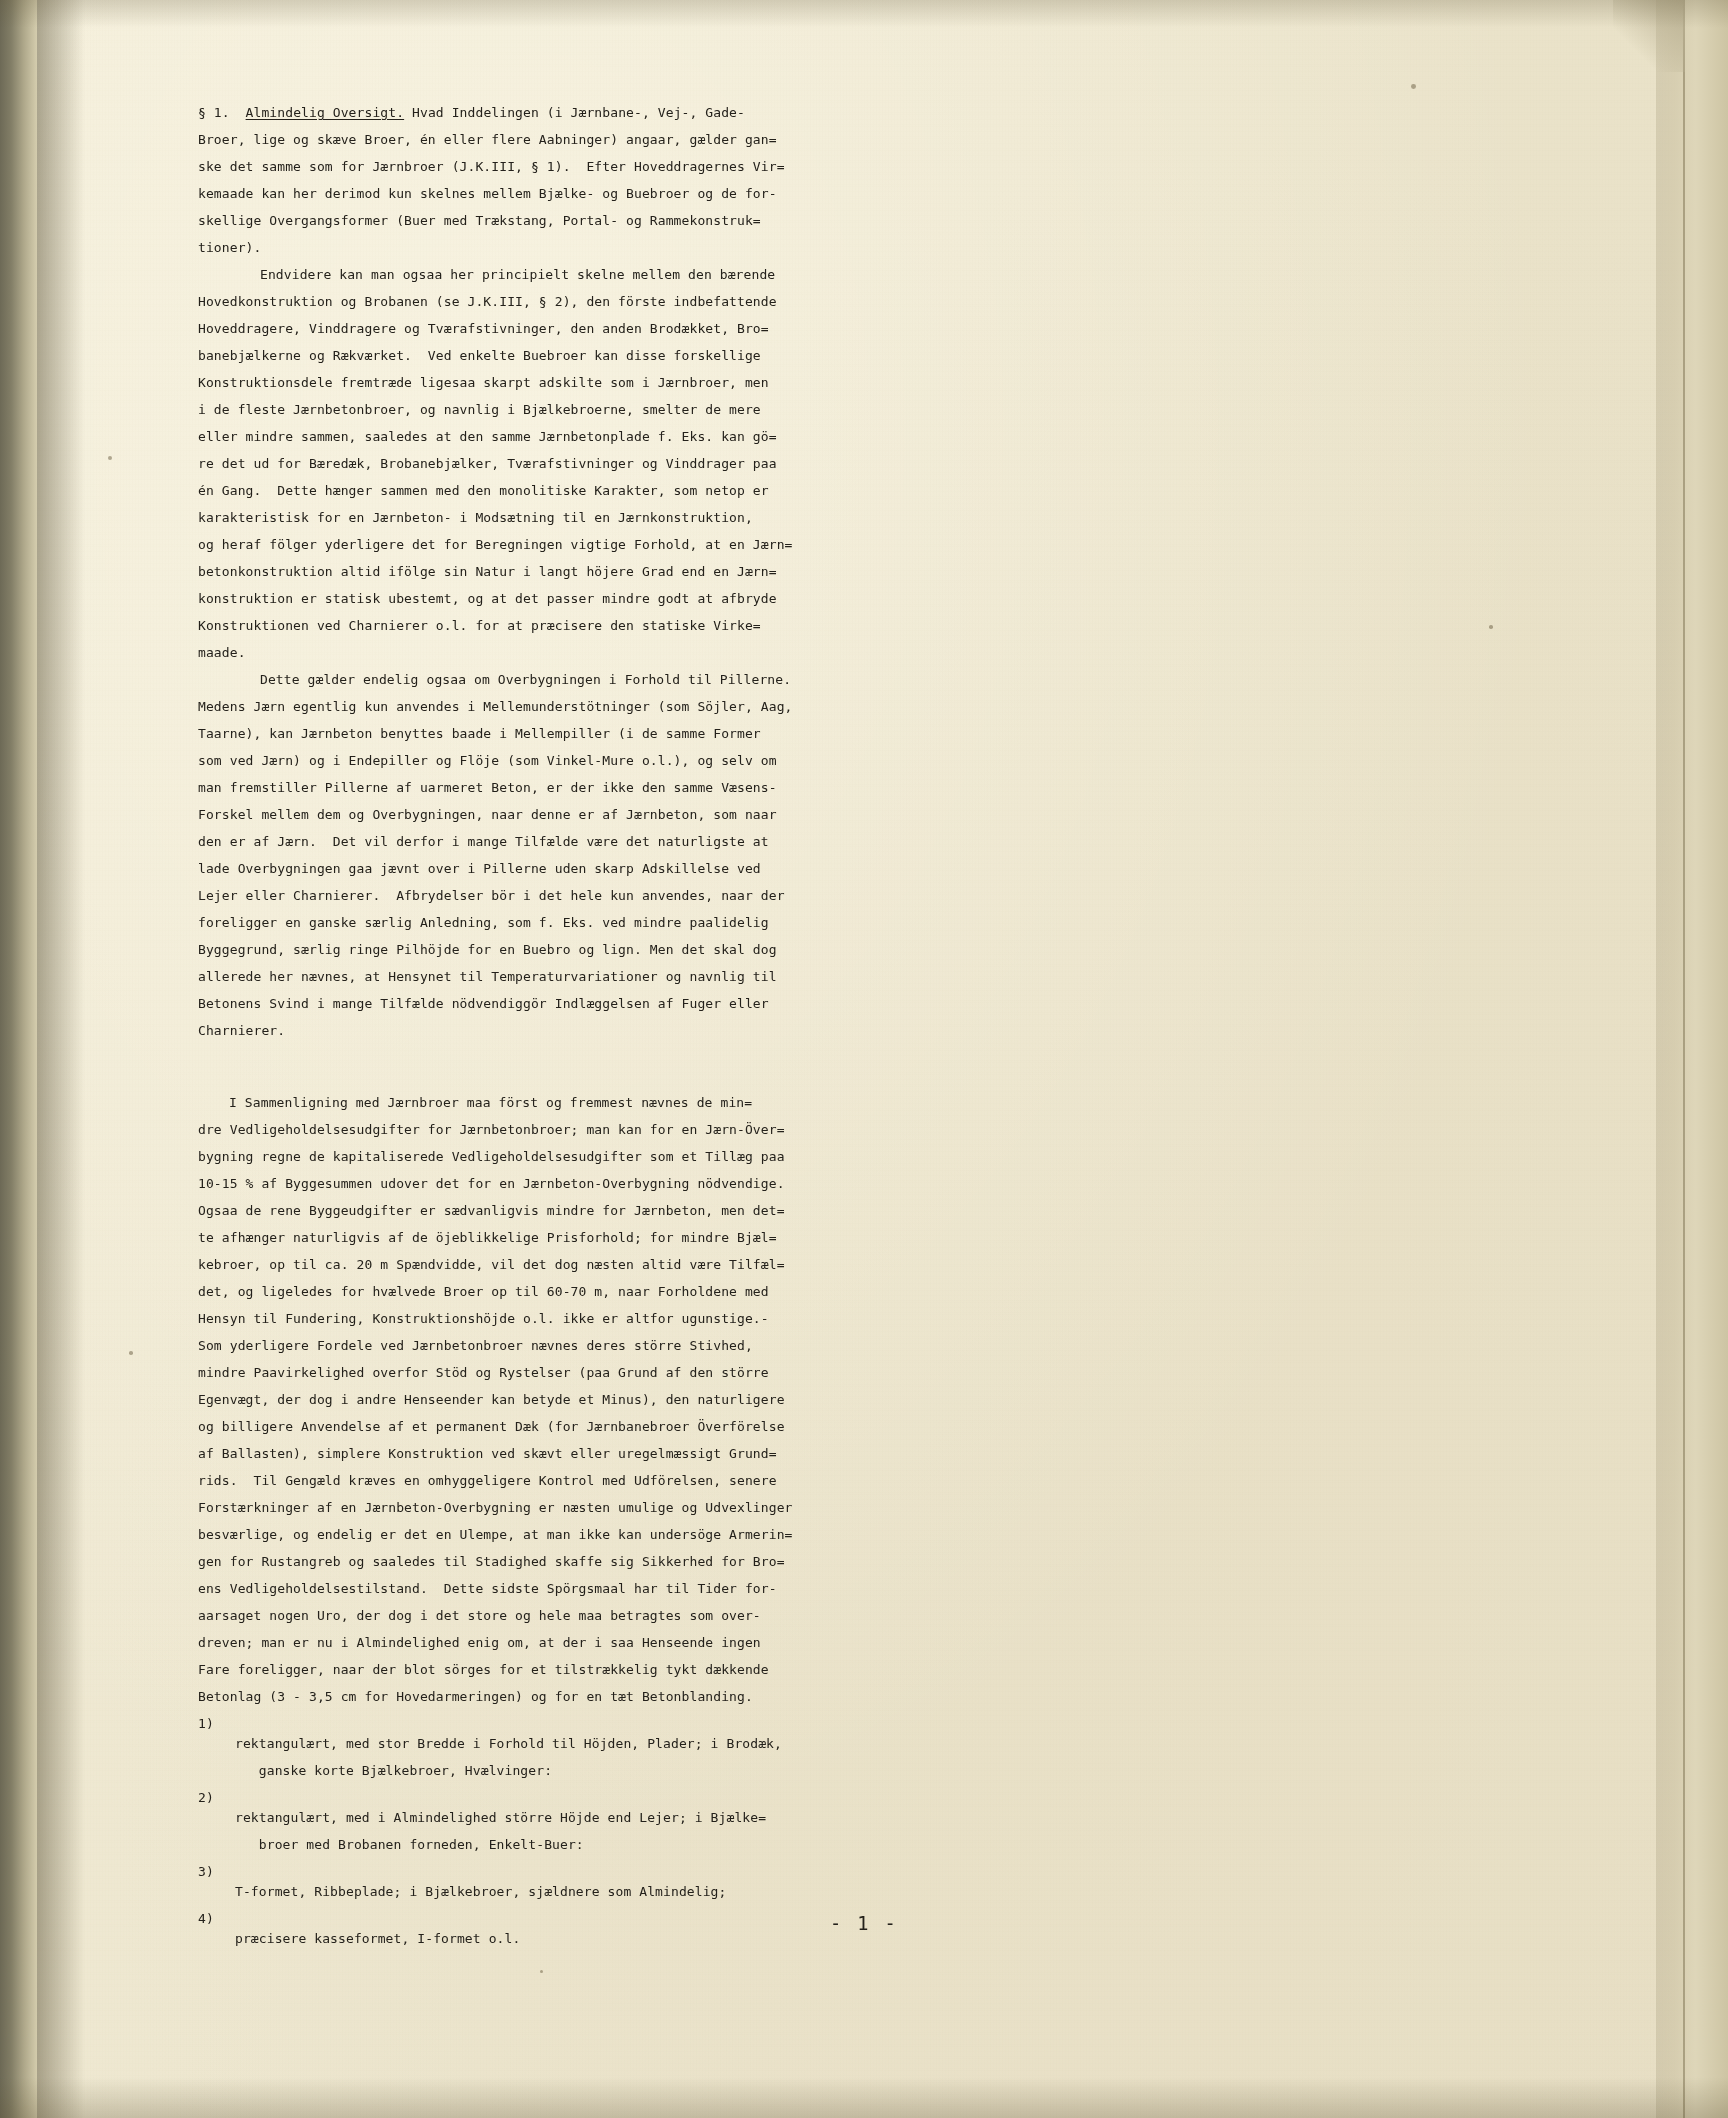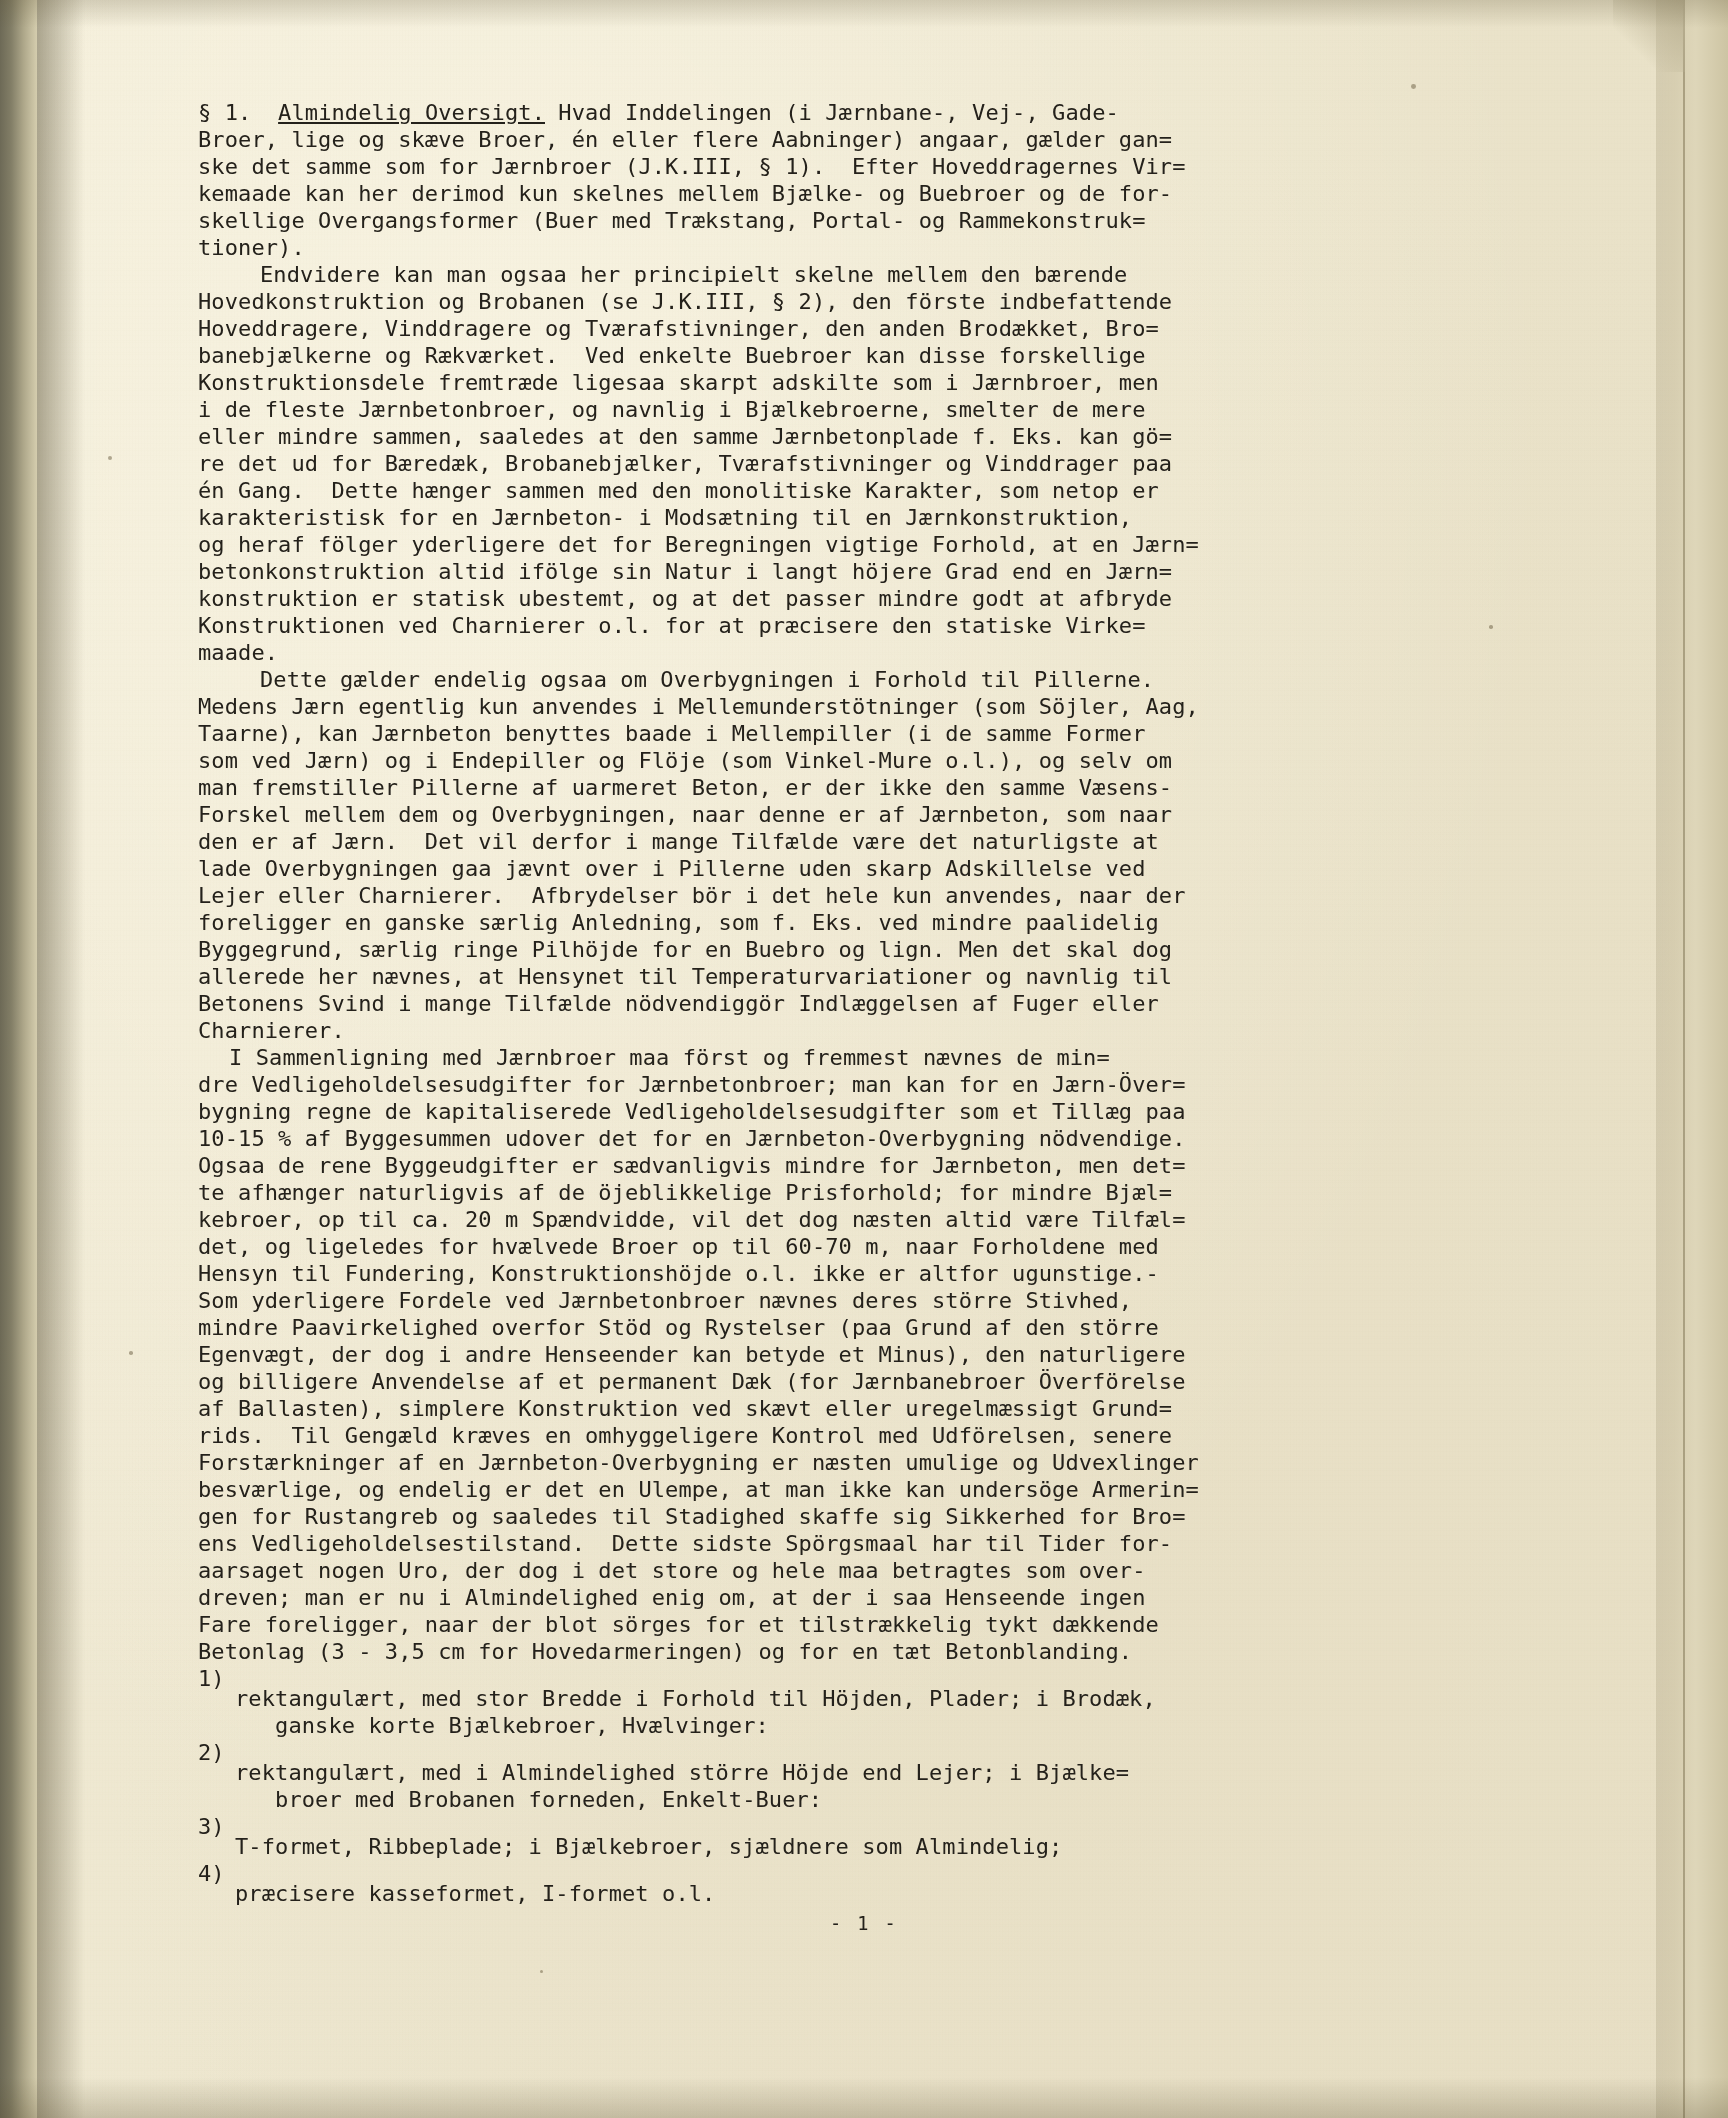--- a/index.html
+++ b/index.html
@@ -82,31 +82,31 @@
     background: linear-gradient(180deg, rgba(90,80,50,0.22), rgba(90,80,50,0));
     pointer-events: none;
   }
 
   .content {
     position: absolute;
     left: 198px;
     top: 99px;
     width: 1192px;
     color: #24211b;
-    font-size: 22px;
+    font-size: 13px;
     line-height: 27px;
     letter-spacing: 0.1px;
   }
   .para {
     margin: 0;
     white-space: pre-wrap;
     text-align: left;
   }
   .indent { text-indent: 62px; }
-  .indent-small { text-indent: 31px; }
+  .indent-small { text-indent: 31px; margin-top: 45px; }
   u.ul { text-decoration: underline; text-underline-offset: 2.4px; }
 
   .list {
     margin: 0;
     padding: 0;
     list-style: none;
   }
   .list-item {
     display: flex;
     white-space: pre-wrap;

